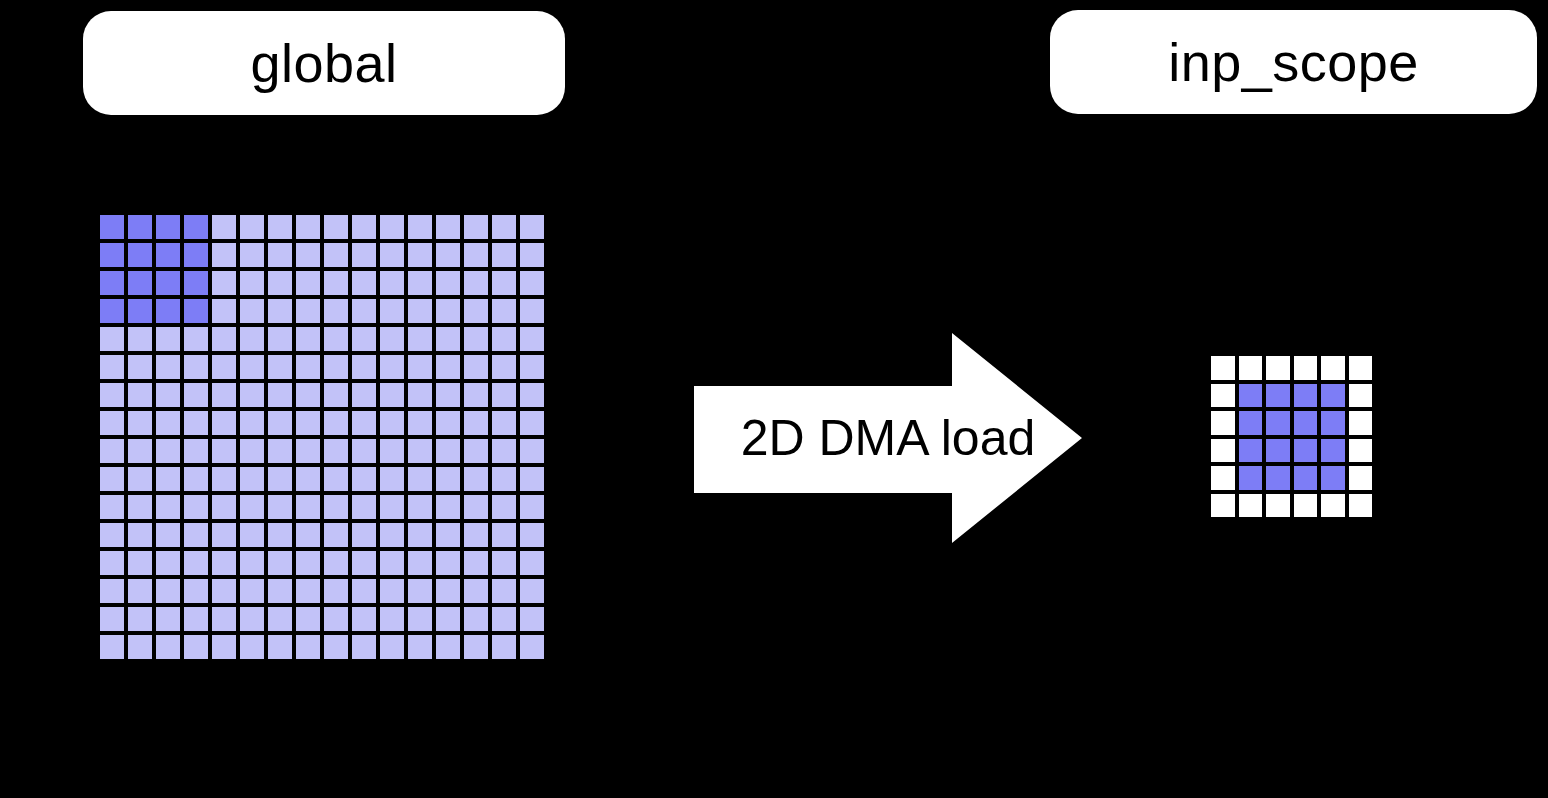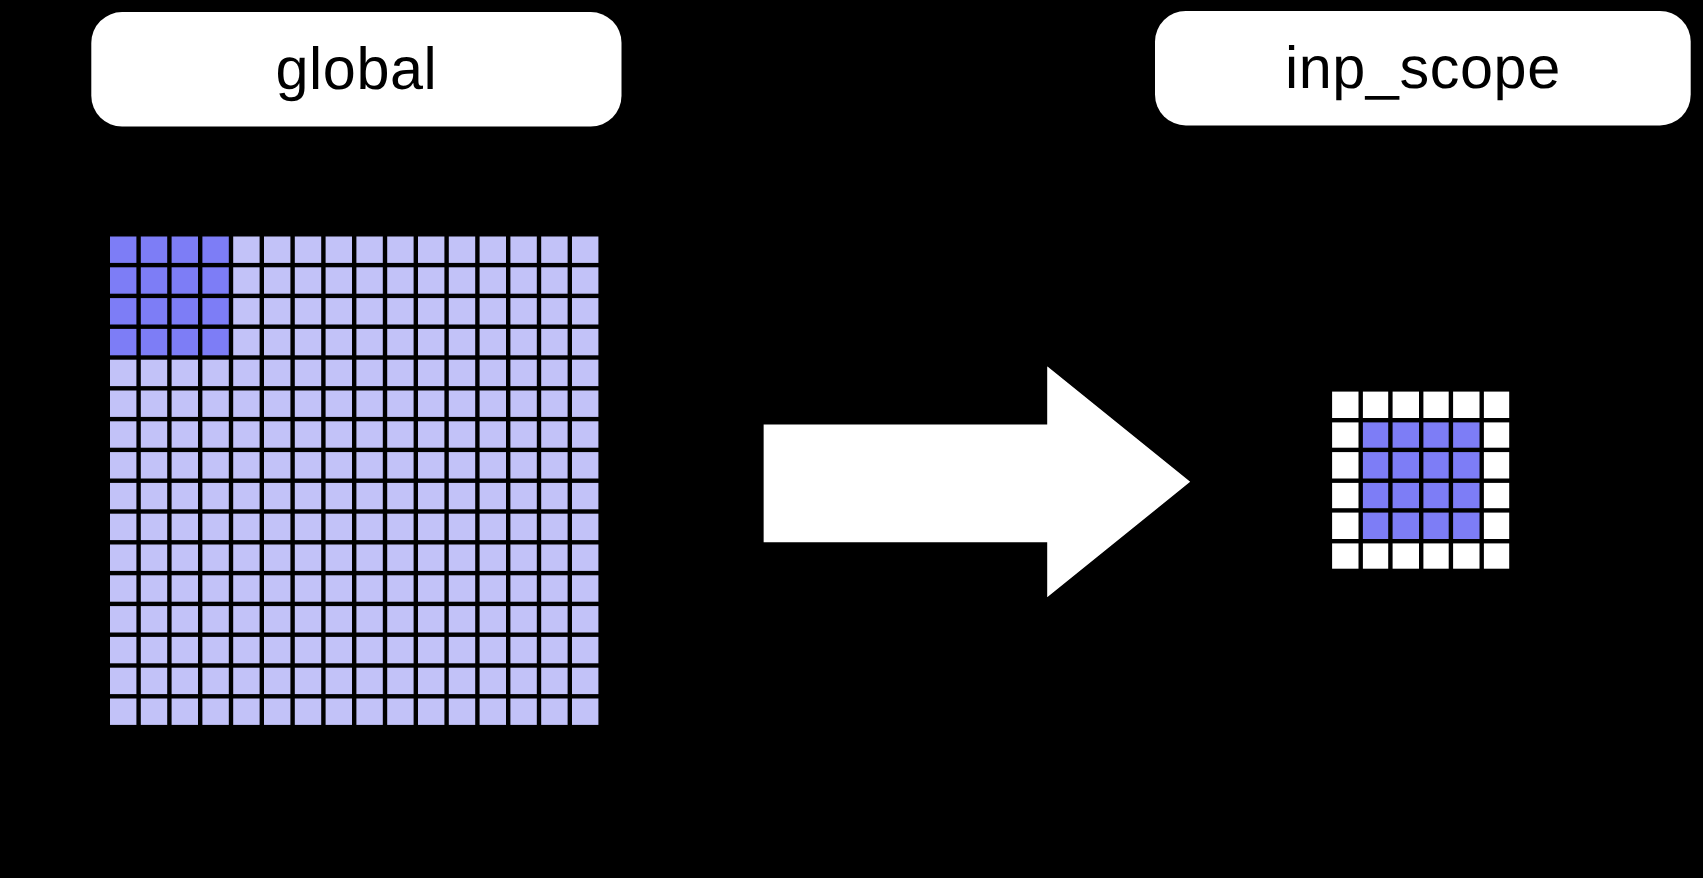--- a/index.html
+++ b/index.html
@@ -324,20 +324,21 @@
       <div class="cell" style="background: rgb(194, 194, 248);"></div>
       <div class="cell" style="background: rgb(194, 194, 248);"></div>
       <div class="cell" style="background: rgb(194, 194, 248);"></div>
       <div class="cell" style="background: rgb(194, 194, 248);"></div>
     </div>
 
   <svg id="dma-arrow" viewBox="0 0 388 210">
     <polygon points="0,53 258,53 258,0 388,105 258,210 258,160 0,160" fill="#ffffff"></polygon>
   </svg>
 
+  <div id="dma-arrow-label">2D DMA load</div>
 
   <div id="inp-grid" class="grid" style="grid-template-columns: repeat(6, 23.5px); grid-auto-rows: 23.5px;">
       <div class="cell" style="background: rgb(255, 255, 255);"></div>
       <div class="cell" style="background: rgb(255, 255, 255);"></div>
       <div class="cell" style="background: rgb(255, 255, 255);"></div>
       <div class="cell" style="background: rgb(255, 255, 255);"></div>
       <div class="cell" style="background: rgb(255, 255, 255);"></div>
       <div class="cell" style="background: rgb(255, 255, 255);"></div>
       <div class="cell" style="background: rgb(255, 255, 255);"></div>
       <div class="cell" style="background: rgb(125, 125, 246);"></div>

